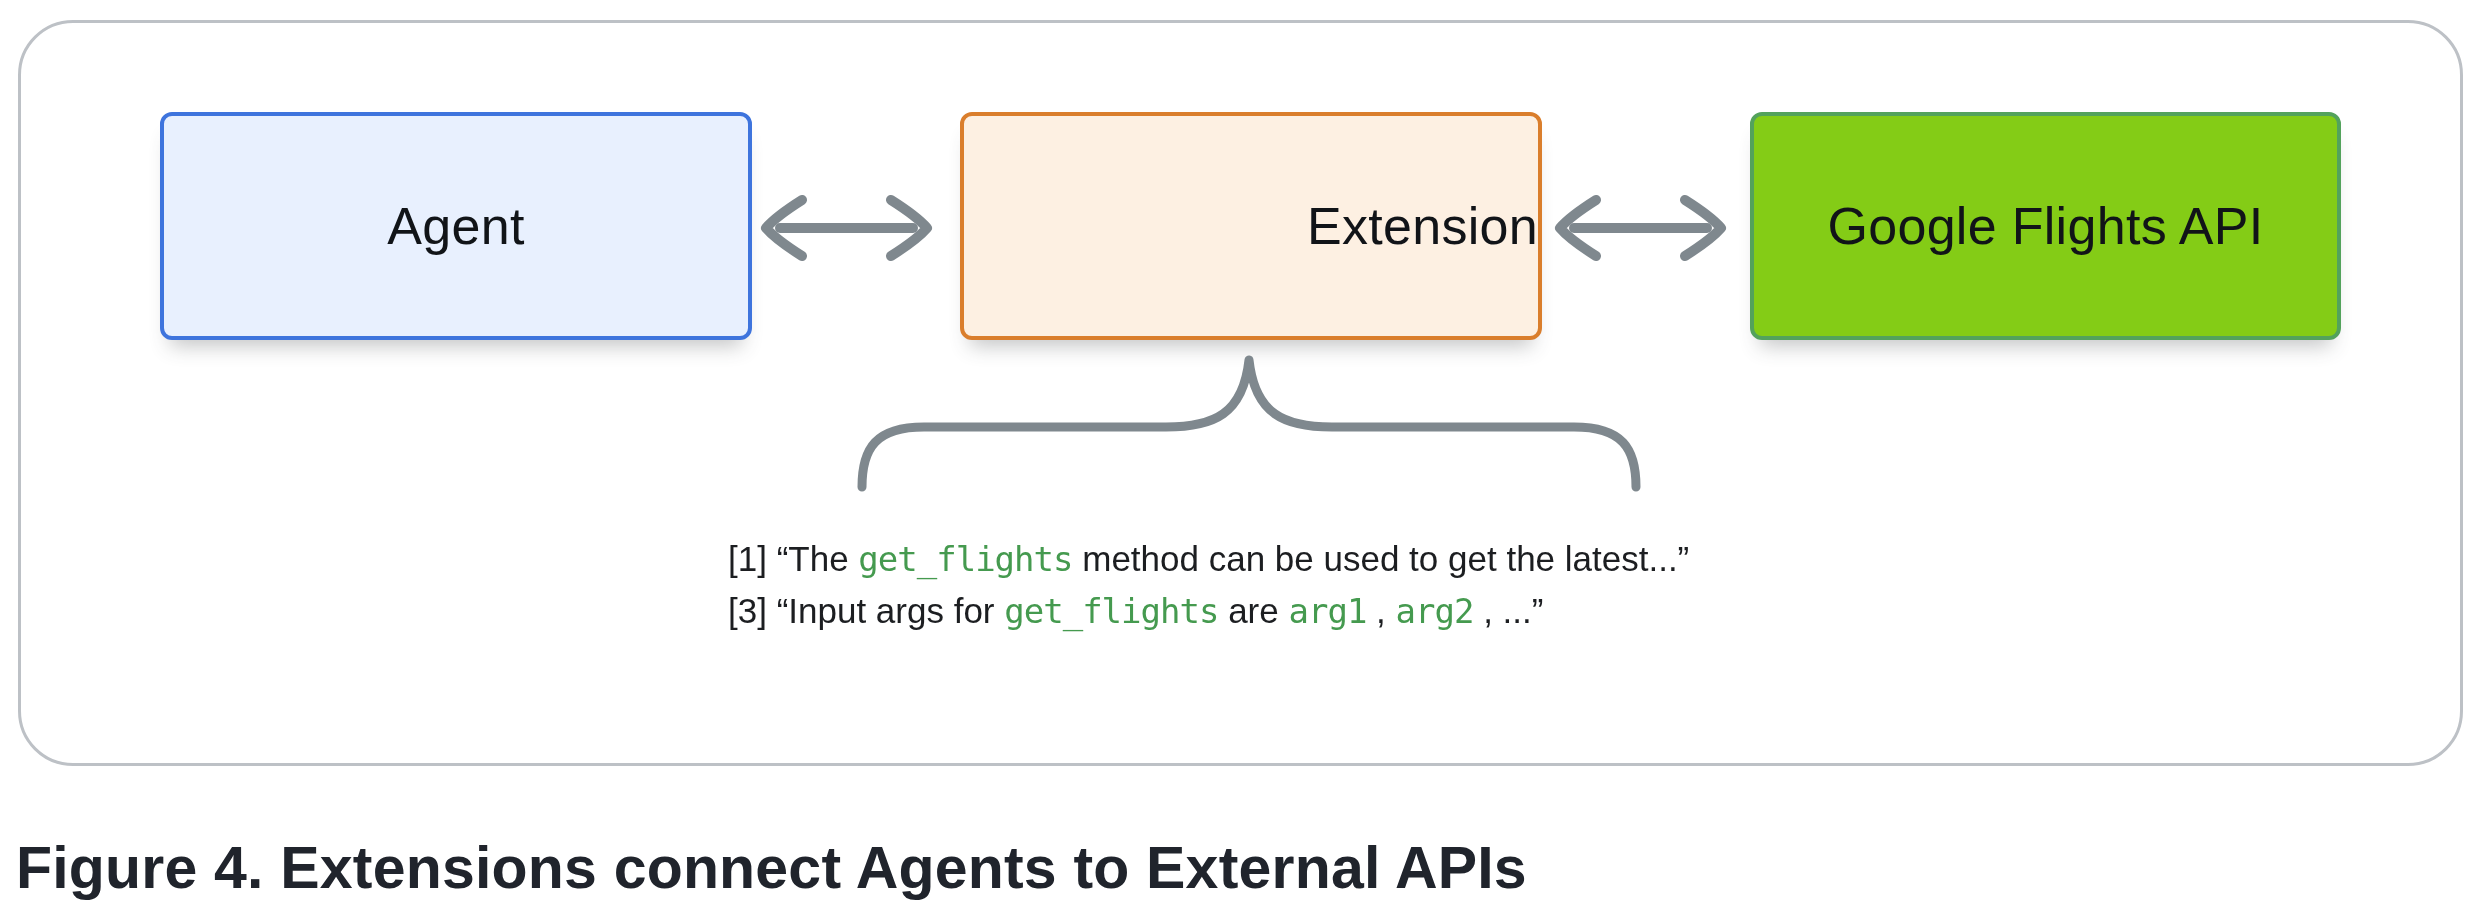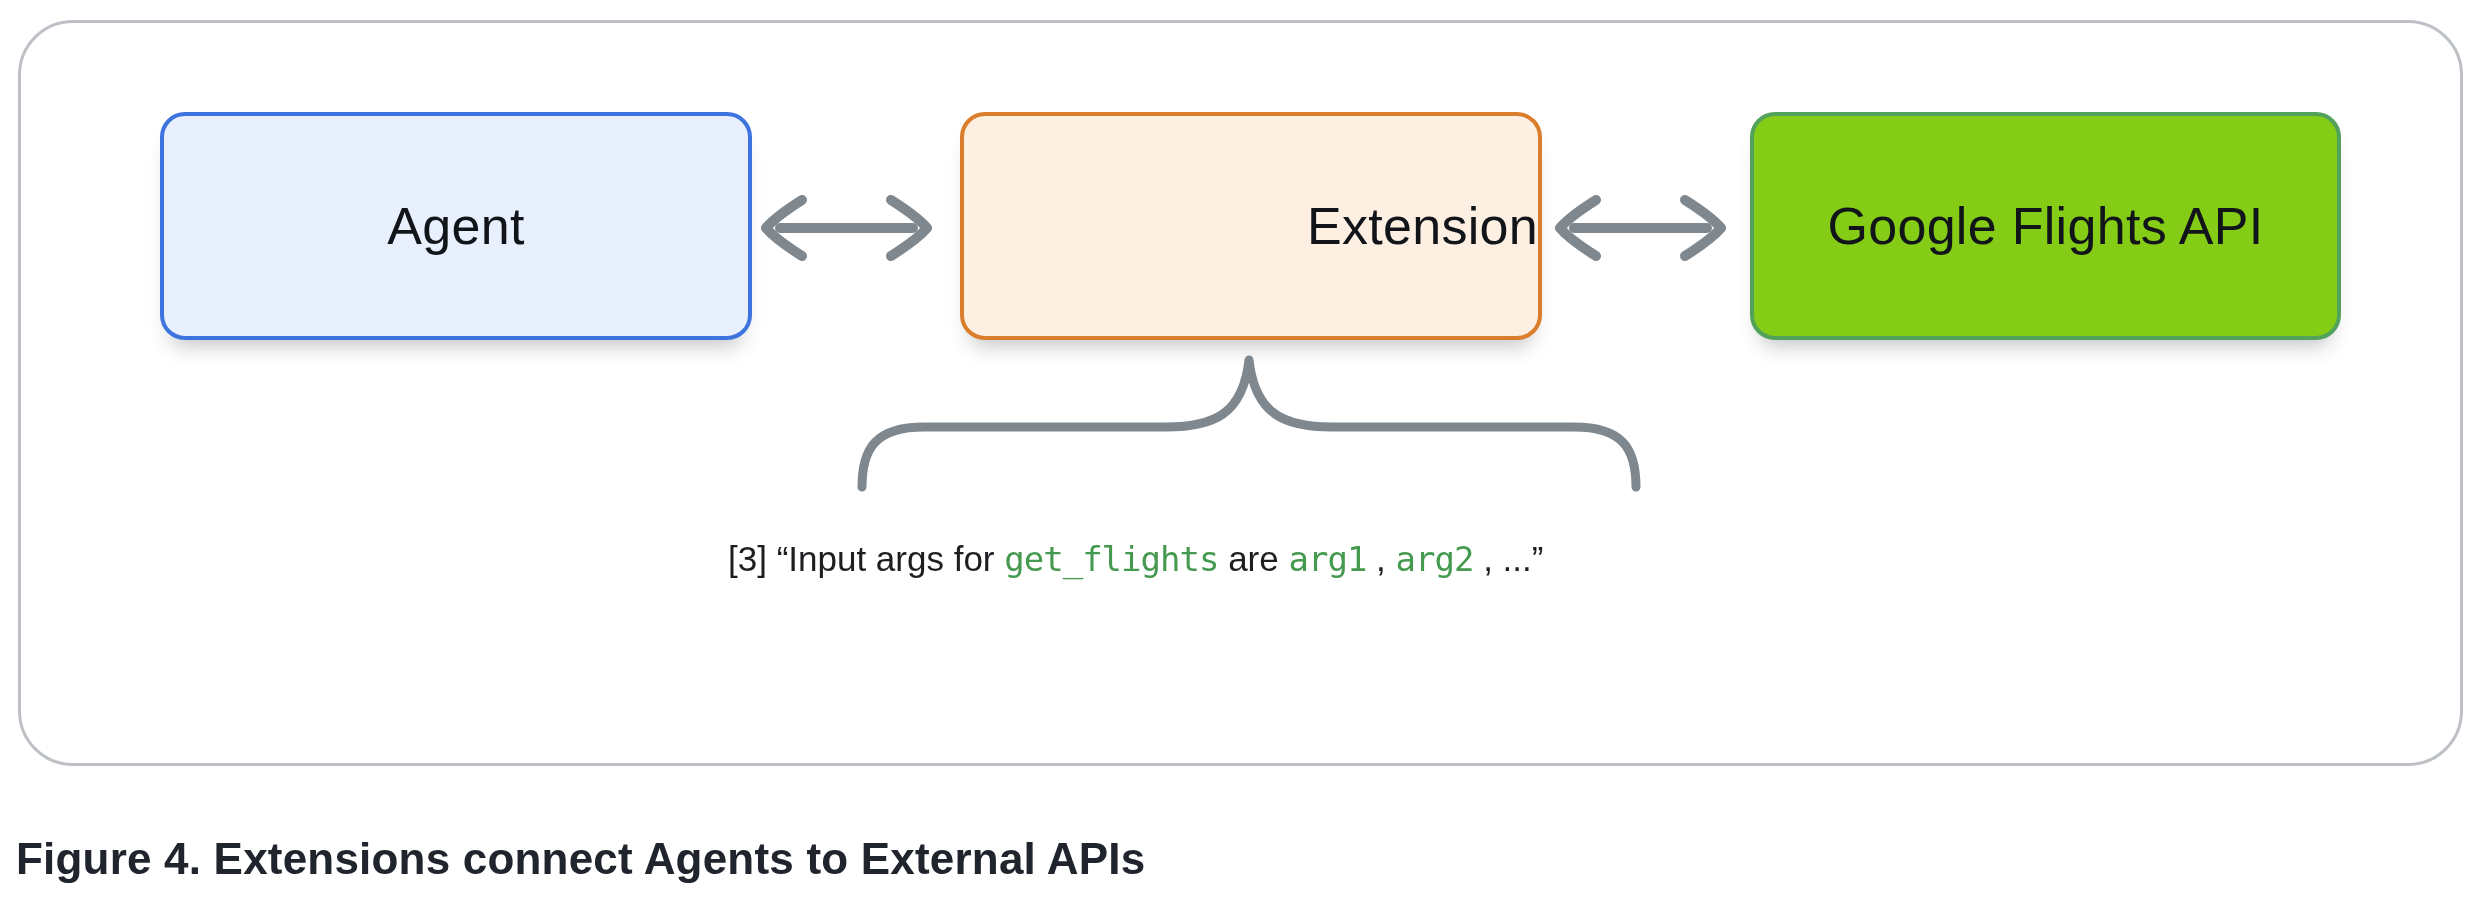--- a/index.html
+++ b/index.html
@@ -17,21 +17,21 @@
     width:2445px; height:746px;
     background:#ffffff;
     border:3px solid #bdc1c6;
     border-radius:55px;
   }
 
   
   .node {
     position:absolute;
     width:592px; height:228px;
-    border-radius:25px;
+    border-radius:12px;
     display:flex; align-items:center; justify-content:center;
     text-align:center;
     font-size:52px; font-weight:500; color:#111418;
     letter-spacing:0.3px;
     box-shadow:0 16px 20px -10px rgba(60,64,67,0.30);
   }
   .node-agent     { left:160px;  top:112px; background:#e8f0fe; border:4px solid #3e74dd; }
   .node-extension { left:960px;  top:112px; width:582px; background:#fdf0e2; border:4px solid #da7e2c;justify-content:flex-end; }
   .node-api       { left:1750px; top:112px; width:591px; background:#84cc16; border:4px solid #53a25c; }
   .node-api .node-label { max-width:440px; line-height:1.12; }
@@ -53,21 +53,21 @@
   .code {
     font-family:"DejaVu Sans Mono", monospace;
     color:#459a4f;
     font-size:34px;
     letter-spacing:-1px;
   }
 
   
   .figure-caption {
     position:absolute; left:16px; top:834px;
-    font-size:44px; font-weight:600;
+    font-size:59px; font-weight:600;
     color:#20242c; letter-spacing:0.2px;
   }
 </style>
 </head>
 <body>
 
 <div class="figure-panel"></div>
 
 <div class="node node-agent">
   <span class="node-label">Agent</span>
@@ -96,17 +96,20 @@
              L 1166 427
              C 1214 427 1243 414 1249 360
              C 1255 414 1284 427 1332 427
              L 1574 427
              C 1622 427 1636 448 1636 487"></path>
   </g>
 </svg>
 
 <div class="annotations">
   <div class="annotation-line">
+    <span>[1] “The </span><span class="code">get_flights</span><span> method can be used to get the latest...”</span>
+  </div>
+  <div class="annotation-line">
     <span>[3] “Input args for </span><span class="code">get_flights</span><span> are </span><span class="code">arg1</span><span> , </span><span class="code">arg2</span><span> , ...”</span>
   </div>
 </div>
 
 <div class="figure-caption">Figure 4. Extensions connect Agents to External APIs</div>
 
 </body></html>

